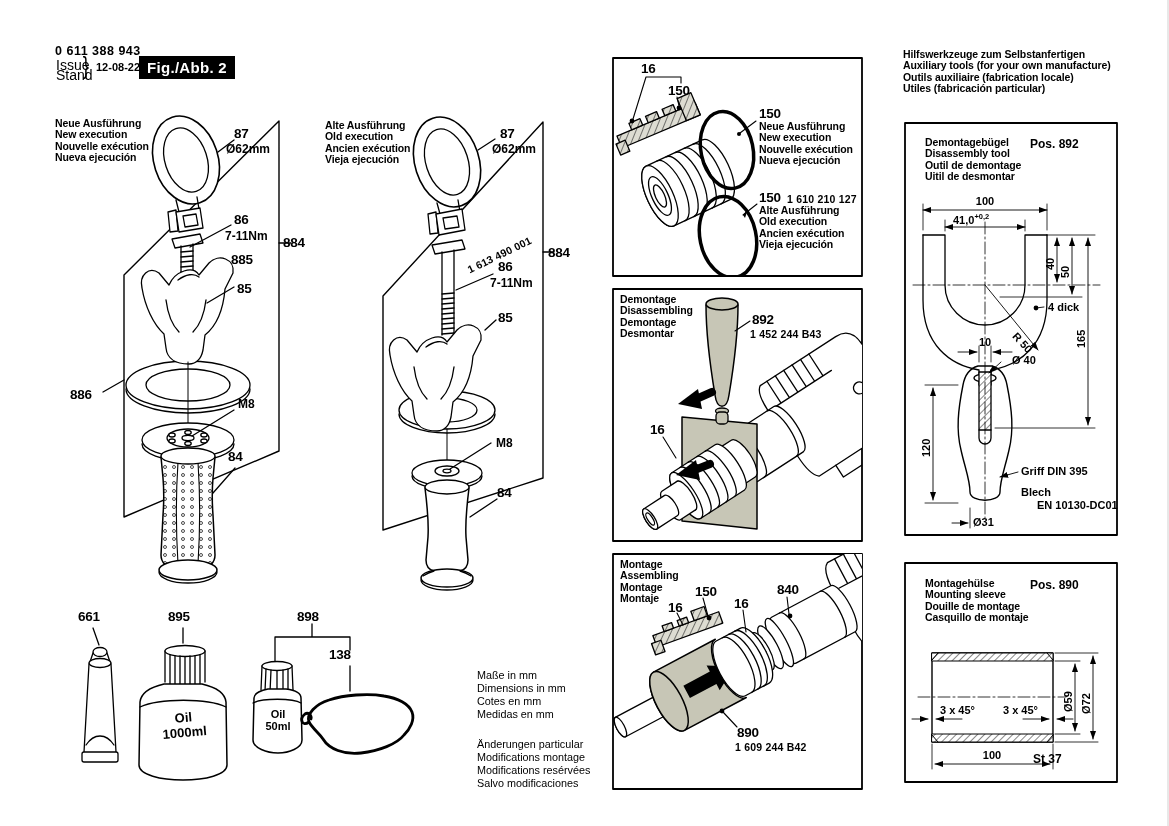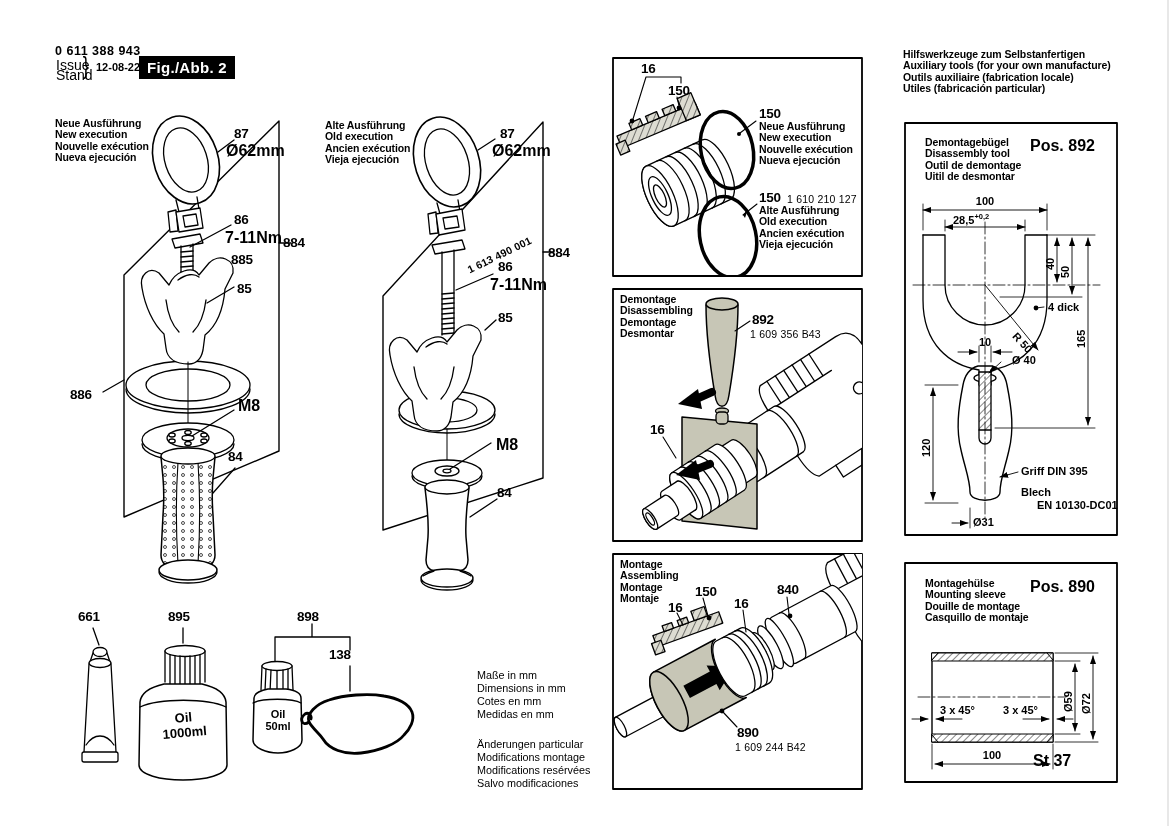--- a/index.html
+++ b/index.html
@@ -1,23 +1,23 @@
 <!DOCTYPE html>
 <html><head>
 <meta charset="utf-8">
 <style>
   html,body{margin:0;padding:0;background:#e8e8e8;}
   .page{position:relative;width:1167px;height:826px;background:#ffffff;overflow:hidden;
         font-family:"Liberation Sans","DejaVu Sans",sans-serif;color:#000;}
   .page svg{position:absolute;left:0;top:0;}
   .lbl{position:absolute;white-space:nowrap;font-weight:bold;}
   .s14{font-size:13.5px;letter-spacing:-0.2px;}
-  .s12{font-size:16px;}
+  .s12{font-size:12px;}
   .s11{font-size:11px;}
-  .pn{font-size:10.5px;font-weight:normal;letter-spacing:0.2px;}
+  .pn{font-size:10.5px;font-weight:bold;letter-spacing:0.2px;}
   .tb{position:absolute;font-size:10.5px;font-weight:bold;line-height:11.3px;white-space:nowrap;letter-spacing:-0.1px;}
   .tbr{position:absolute;font-size:10.8px;font-weight:normal;line-height:13px;white-space:nowrap;}
   .figbadge{position:absolute;left:139px;top:56px;width:96px;height:23px;background:#000;color:#fff;
             font-weight:bold;font-size:15px;text-align:center;line-height:23px;letter-spacing:0.3px;}
   .partno{position:absolute;left:55px;top:44px;font-size:12.5px;font-weight:bold;letter-spacing:0.5px;}
   .issue{position:absolute;font-size:14px;font-weight:normal;}
   .brace{position:absolute;left:82px;top:53px;font-size:23px;font-weight:normal;transform:scaleX(0.8);}
   .idate{position:absolute;left:96px;top:61px;font-size:11px;font-weight:bold;}
   .rot90{transform:rotate(-90deg);transform-origin:0 0;}
   .sup{font-size:7.5px;vertical-align:super;}
@@ -409,21 +409,21 @@
       <div>Vieja ejecución</div>
 </div>
 
 <div class="tb" style="left:620px;top:294px;">
   <div>Demontage</div>
       <div>Disassembling</div>
   <div>Demontage</div>
       <div>Desmontar</div>
 </div>
 <div class="lbl s14" style="left:752px;top:312px;">892</div>
-<div class="lbl pn" style="left:750px;top:328px;">1 609 356 B43</div>
+<div class="lbl pn" style="left:750px;top:328px;">1 452 244 B43</div>
 <div class="lbl s14" style="left:650px;top:422px;">16</div>
 
 <div class="tb" style="left:620px;top:559px;">
   <div>Montage</div>
       <div>Assembling</div>
   <div>Montage</div>
       <div>Montaje</div>
 </div>
 <div class="lbl s14" style="left:695px;top:584px;">150</div>
 <div class="lbl s14" style="left:668px;top:600px;">16</div>
@@ -440,21 +440,21 @@
 </div>
 
 <div class="tb" style="left:903px;top:49px;">
   <div>Hilfswerkzeuge zum Selbstanfertigen</div>
       <div>Auxiliary tools (for your own manufacture)</div>
   <div>Outils auxiliaire (fabrication locale)</div>
       <div>Utiles (fabricación particular)</div>
 </div>
 <div class="lbl s12" style="left:1030px;top:137px;">Pos. 892</div>
 <div class="lbl s11 ctr" style="left:965px;top:195px;width:40px;">100</div>
-<div class="lbl s11" style="left:953px;top:212px;"><span>28,5</span><span class="sup">+0,2</span></div>
+<div class="lbl s11" style="left:953px;top:212px;"><span>41,0</span><span class="sup">+0,2</span></div>
 <div class="lbl s11 rot90" style="left:1044px;top:270px;">40</div>
 <div class="lbl s11 rot90" style="left:1059px;top:278px;">50</div>
 <div class="lbl s11 rot90" style="left:1075px;top:348px;">165</div>
 <div class="lbl s11" style="left:1048px;top:301px;">4 dick</div>
 <div class="lbl s11 ctr" style="left:972px;top:336px;width:26px;">10</div>
 <div class="lbl s11" style="left:1012px;top:354px;">Ø 40</div>
 <div class="lbl s11" style="left:1019px;top:330px;transform:rotate(47deg);transform-origin:0 0;">R 50</div>
 <div class="lbl s11 rot90" style="left:920px;top:457px;">120</div>
 <div class="lbl s11" style="left:973px;top:516px;">Ø31</div>
 <div class="lbl s11" style="left:1021px;top:465px;text-align:center;">Griff DIN 395</div>

